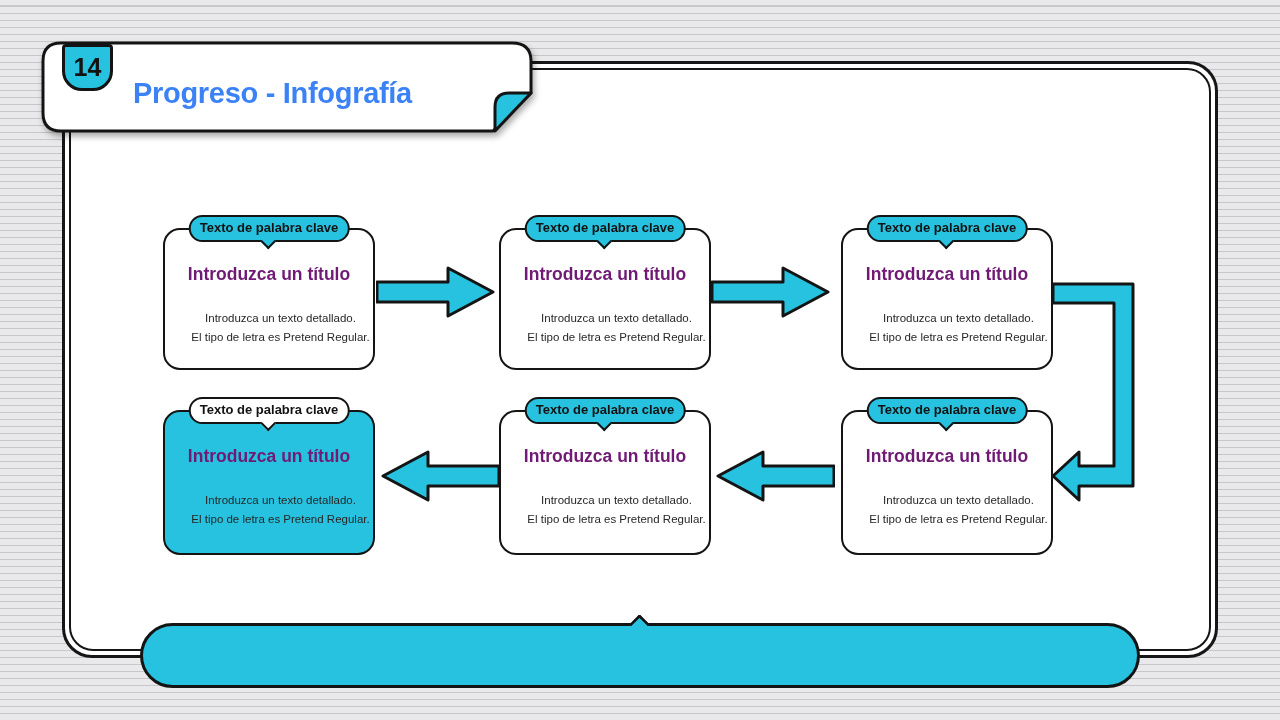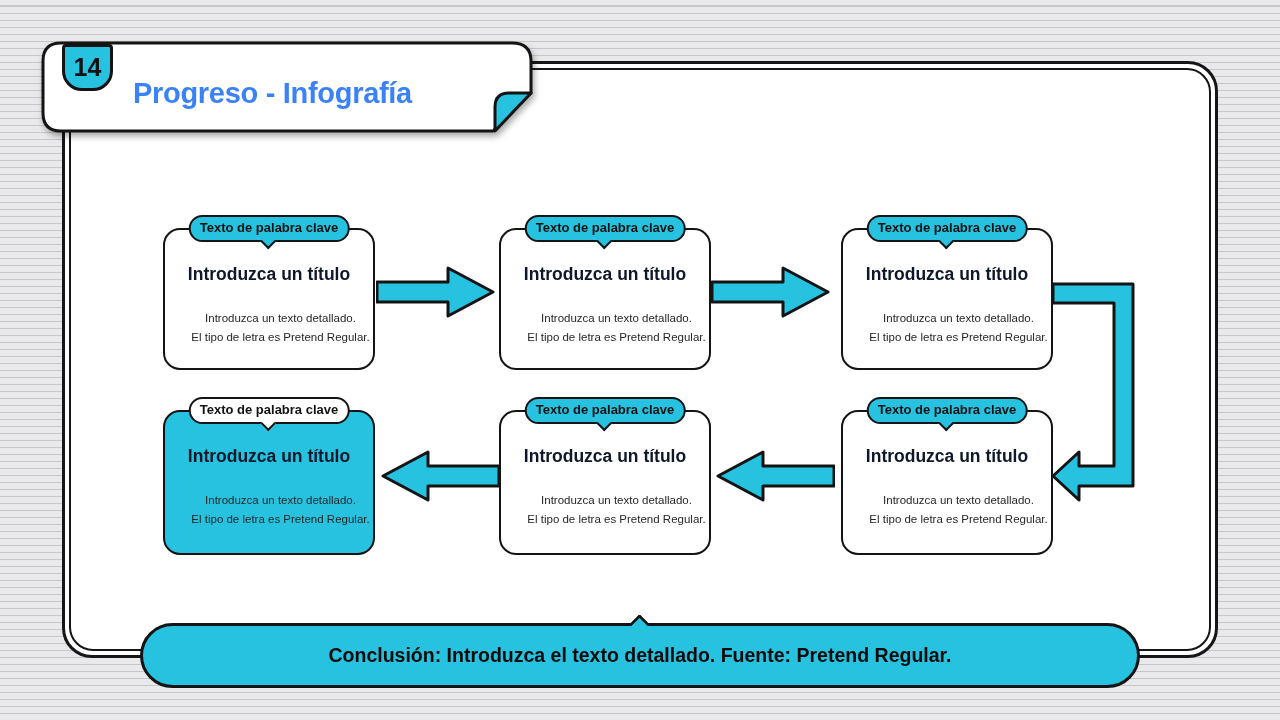--- a/index.html
+++ b/index.html
@@ -63,21 +63,21 @@
   }
   .keyword-pill.white { background:#fff; }
   .pill-tail {
     position:absolute; left:50%; bottom:-7px; width:11px; height:11px;
     margin-left:-6px; transform:rotate(45deg);
     background:var(--accent);
     border-right:2.5px solid #141414; border-bottom:2.5px solid #141414;
   }
   .keyword-pill.white .pill-tail { background:#fff; }
 
-  .box-title { font-size:17.5px; font-weight:700; line-height:22px; color:#0f172a; }
+  .box-title { font-size:17.5px; font-weight:700; line-height:22px; color:#701a75; }
   .box-body  { margin-top:24px; font-size:11.5px; line-height:18.5px; color:#272727;margin-left:23px; }
 
   
   .arrow-svg { position:absolute; z-index:2; }
   #arrow-r1 { left:376px; top:265px; }
   #arrow-r2 { left:711px; top:265px; }
   #arrow-l1 { left:380px; top:449px; }
   #arrow-l2 { left:715px; top:449px; }
   #arrow-elbow { left:1051px; top:282px; }
 
@@ -176,14 +176,13 @@
 </svg>
 <svg id="arrow-l2" class="arrow-svg" width="120" height="54" viewBox="0 0 120 54">
   <polygon points="119,17 48,17 48,3 3,27 48,51 48,37 119,37" fill="#26c2df" stroke="#141414" stroke-width="3" stroke-linejoin="round"></polygon>
 </svg>
 <svg id="arrow-elbow" class="arrow-svg" width="84" height="220" viewBox="0 0 84 220">
   <polygon points="2,2 82,2 82,204 28,204 28,218 2,194 28,170 28,184 63,184 63,21 2,21" fill="#26c2df" stroke="#141414" stroke-width="3" stroke-linejoin="round"></polygon>
 </svg>
 
 <div class="conclusion-banner">
   <span class="banner-tail"></span>
-  <span class="conclusion-text">Conclusión: Introduzca el texto detallado. Fuente: Pretend Regular.</span>
 </div>
 
 </body></html>

